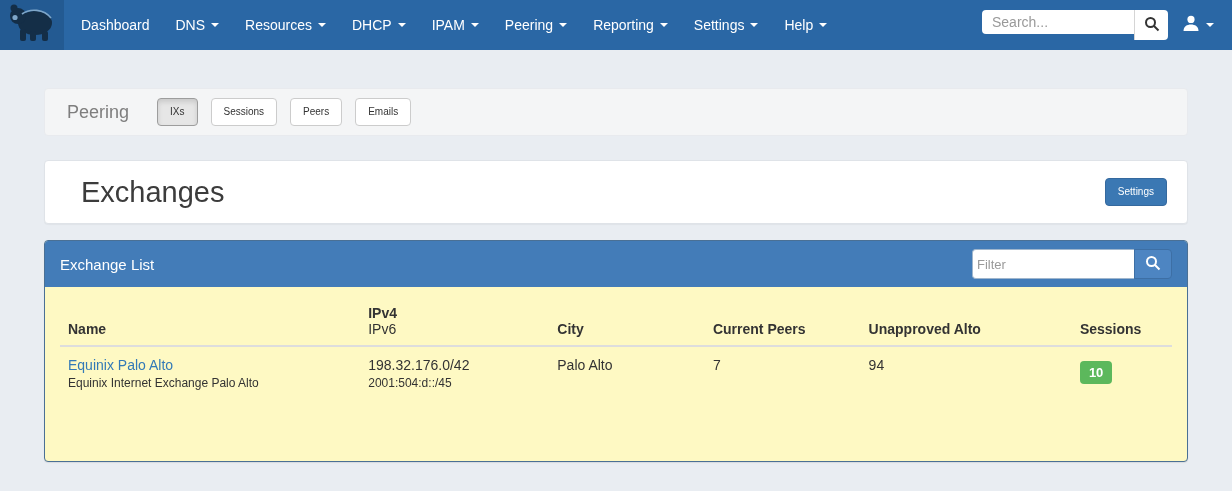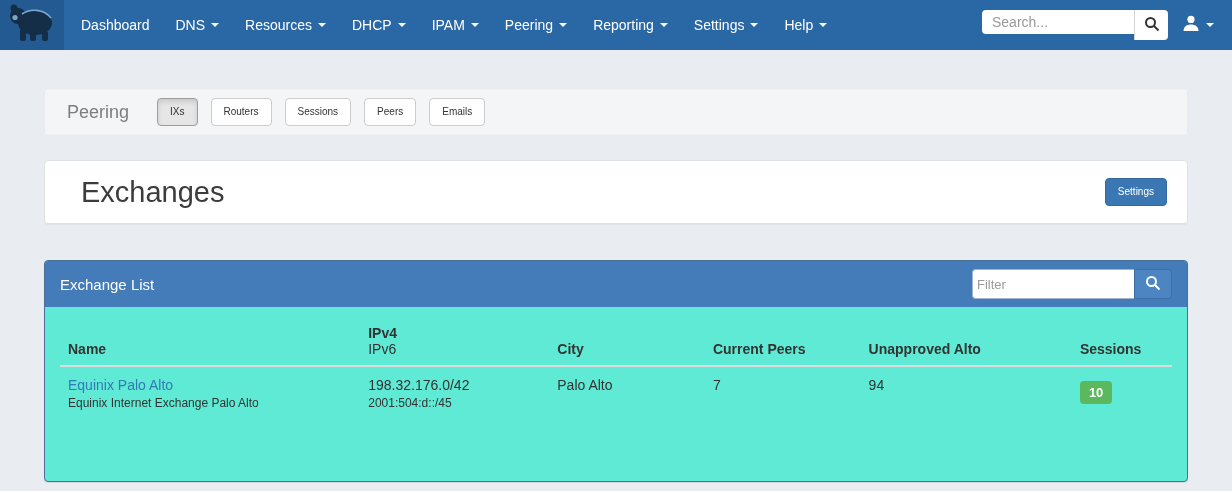--- a/index.html
+++ b/index.html
@@ -78,22 +78,22 @@
     box-shadow:0 1px 1px rgba(0,0,0,.04);
   }
   .page-title { font-size:29px; font-weight:400; color:#3c3c3c; margin:16px; }
   .btn-primary {
     background:#3b78b3; border:1px solid #35699e; color:#fff;
     margin-right:0;
   }
 
   
   .list-panel {
-    margin-top:36px; height:222px;
-    background:#5eead4; border:1px solid #4a7095; border-radius:4px;
+    margin-top:16px; height:222px;
+    background:#fef9c3; border:1px solid #4a7095; border-radius:4px;
     overflow:hidden; box-shadow:0 1px 1px rgba(0,0,0,.08);
   }
   .list-header {
     height:46px; background:#437cb8;
     display:flex; align-items:center; justify-content:space-between;
     padding:0 15px;
   }
   .list-title { color:#fff; font-size:15px; font-weight:400; margin:0; }
   .filter-group { display:flex; height:30px; }
   .filter-input {
@@ -206,21 +206,20 @@
       </span>
       <span class="caret"></span>
     </div>
   </div>
 </div>
 
 <div class="container">
   <div class="toolbar">
     <span class="toolbar-title">Peering</span>
     <button class="btn active">IXs</button>
-    <button class="btn">Routers</button>
     <button class="btn">Sessions</button>
     <button class="btn">Peers</button>
     <button class="btn">Emails</button>
   </div>
 
   <div class="page-panel">
     <h1 class="page-title">Exchanges</h1>
     <button class="btn btn-primary">Settings</button>
   </div>
 

